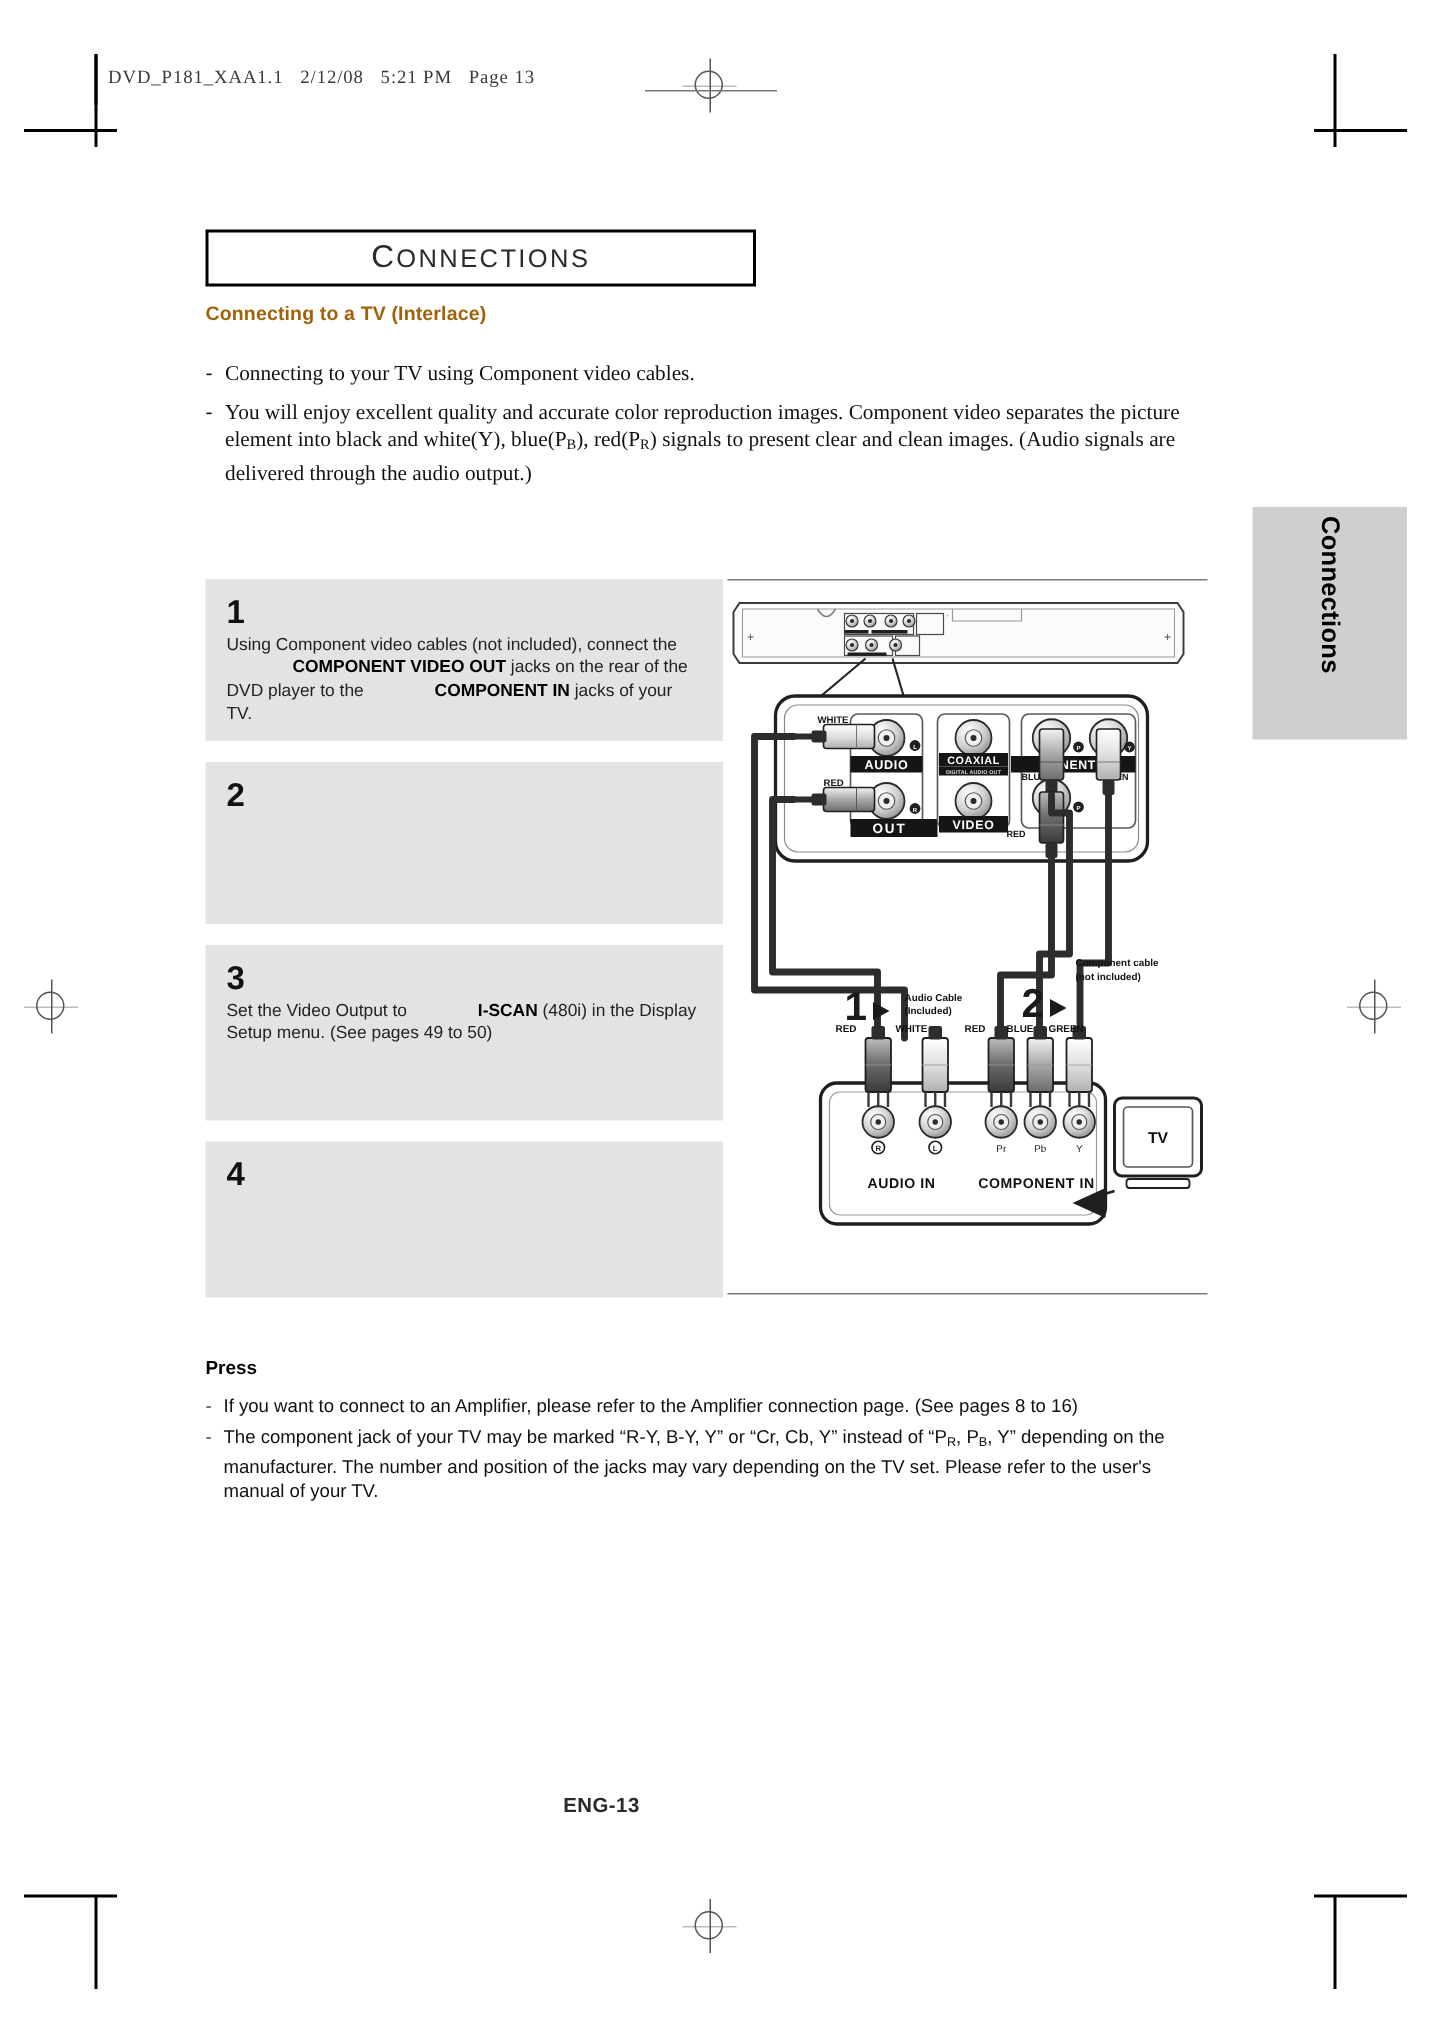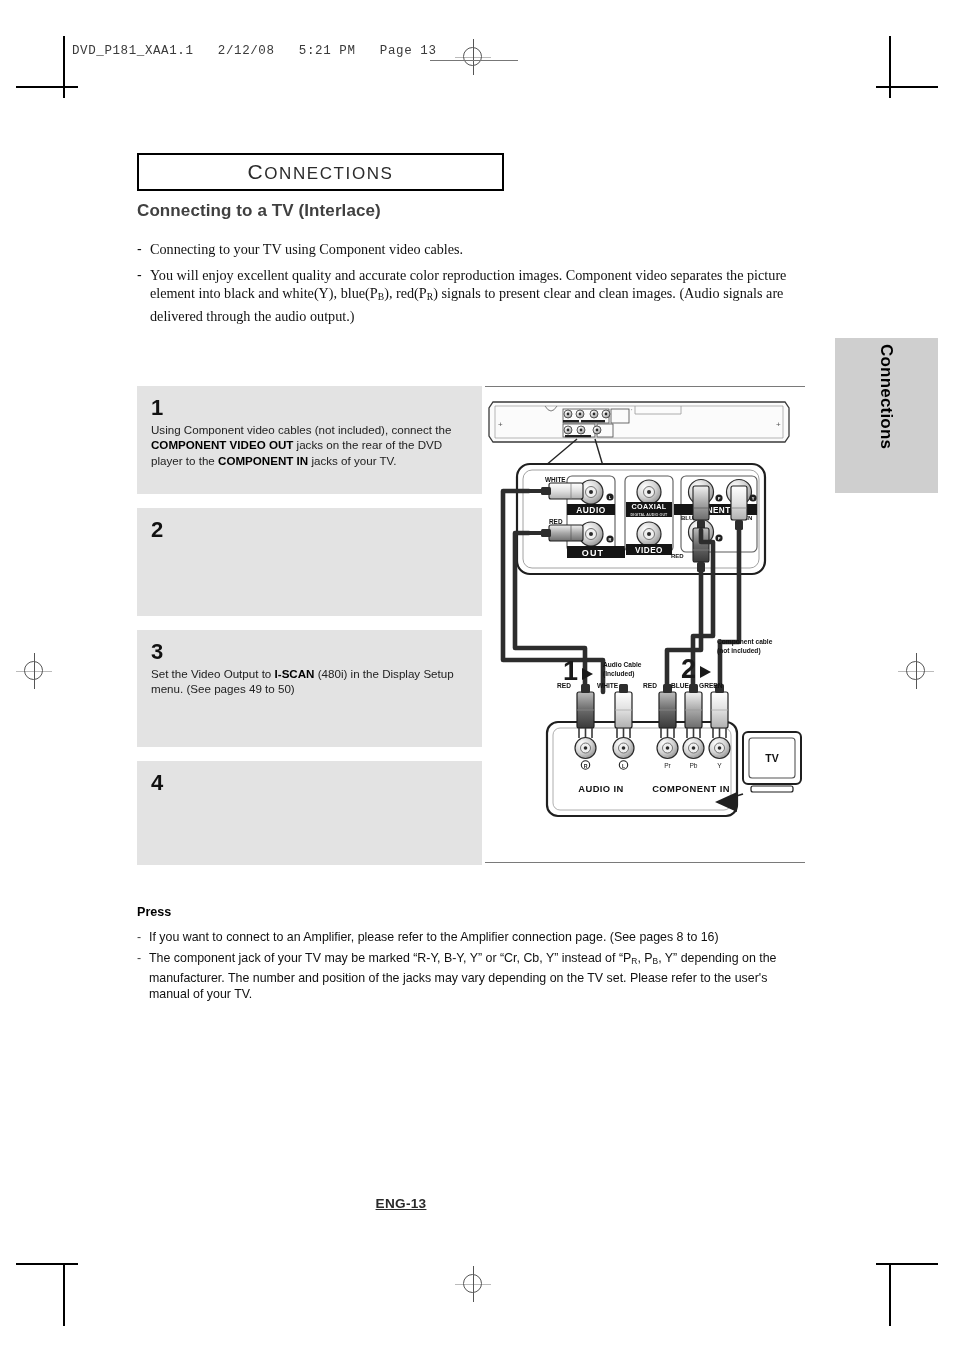--- a/index.html
+++ b/index.html
@@ -40,21 +40,21 @@
   
   .slug-rule {
     position: absolute;
     left: 63px; top: 36px;
     width: 1.5px; height: 34px;
     background: #000;
   }
   .slug-text {
     position: absolute;
     left: 72px; top: 44px;
-    font-family: Liberation Mono, monospace;
+    font-family: Liberation Serif, serif;
     font-size: 12.5px;
     letter-spacing: 0.6px;
     color: #3a3a3a;
     white-space: pre;
   }
   .slug-dash {
     position: absolute;
     left: 430px; top: 60px;
     width: 88px; height: 1px;
     background: #777;
@@ -99,23 +99,23 @@
     font-size: 17px;
     letter-spacing: 1.6px;
     color: #2b2b2b;
   }
   .chapter-title .cap { font-size: 21px; }
 
   
   .section-heading {
     position: absolute;
     left: 137px; top: 201px;
-    font-size: 17px;
+    font-size: 13px;
     font-weight: bold;
-    color: #404040;
+    color: #a16207;
     letter-spacing: 0.1px;
   }
   .intro {
     position: absolute;
     left: 137px; top: 240px;
     width: 665px;
     font-size: 14.2px;
     line-height: 18.6px;
     color: #111;
   }
@@ -138,21 +138,21 @@
     font-weight: bold;
     color: #111;
     line-height: 24px;
     margin-bottom: 2px;
   }
   .step-text {
     font-size: 11.6px;
     line-height: 15.4px;
     color: #222;
   }
-  .step-text b { color: #000; }
+  .step-text b { color: #000; margin-left: 44px; }
 
   #step-1 { top: 386px; height: 108px; }
   #step-2 { top: 508px; height: 108px; }
   #step-3 { top: 630px; height: 117px; }
   #step-4 { top: 761px; height: 104px; }
 
   
   .diagram-rule {
     position: absolute;
     left: 485px;
@@ -193,21 +193,20 @@
   
   .footer {
     position: absolute;
     left: 0; top: 1196px;
     width: 802px;
     text-align: center;
     font-size: 13.6px;
     font-weight: bold;
     color: #2a2a2a;
     letter-spacing: 0.3px;
-    text-decoration: underline;
   }
 </style>
 </head>
 <body>
 
 <div class="cropmark cm-h" style="left:16px; top:86px;"></div>
 <div class="cropmark cm-v" style="left:63px; top:36px;"></div>
 <div class="cropmark cm-h" style="left:876px; top:86px;"></div>
 <div class="cropmark cm-v" style="left:889px; top:36px;"></div>
 <div class="cropmark cm-h" style="left:16px; top:1263px;"></div>

